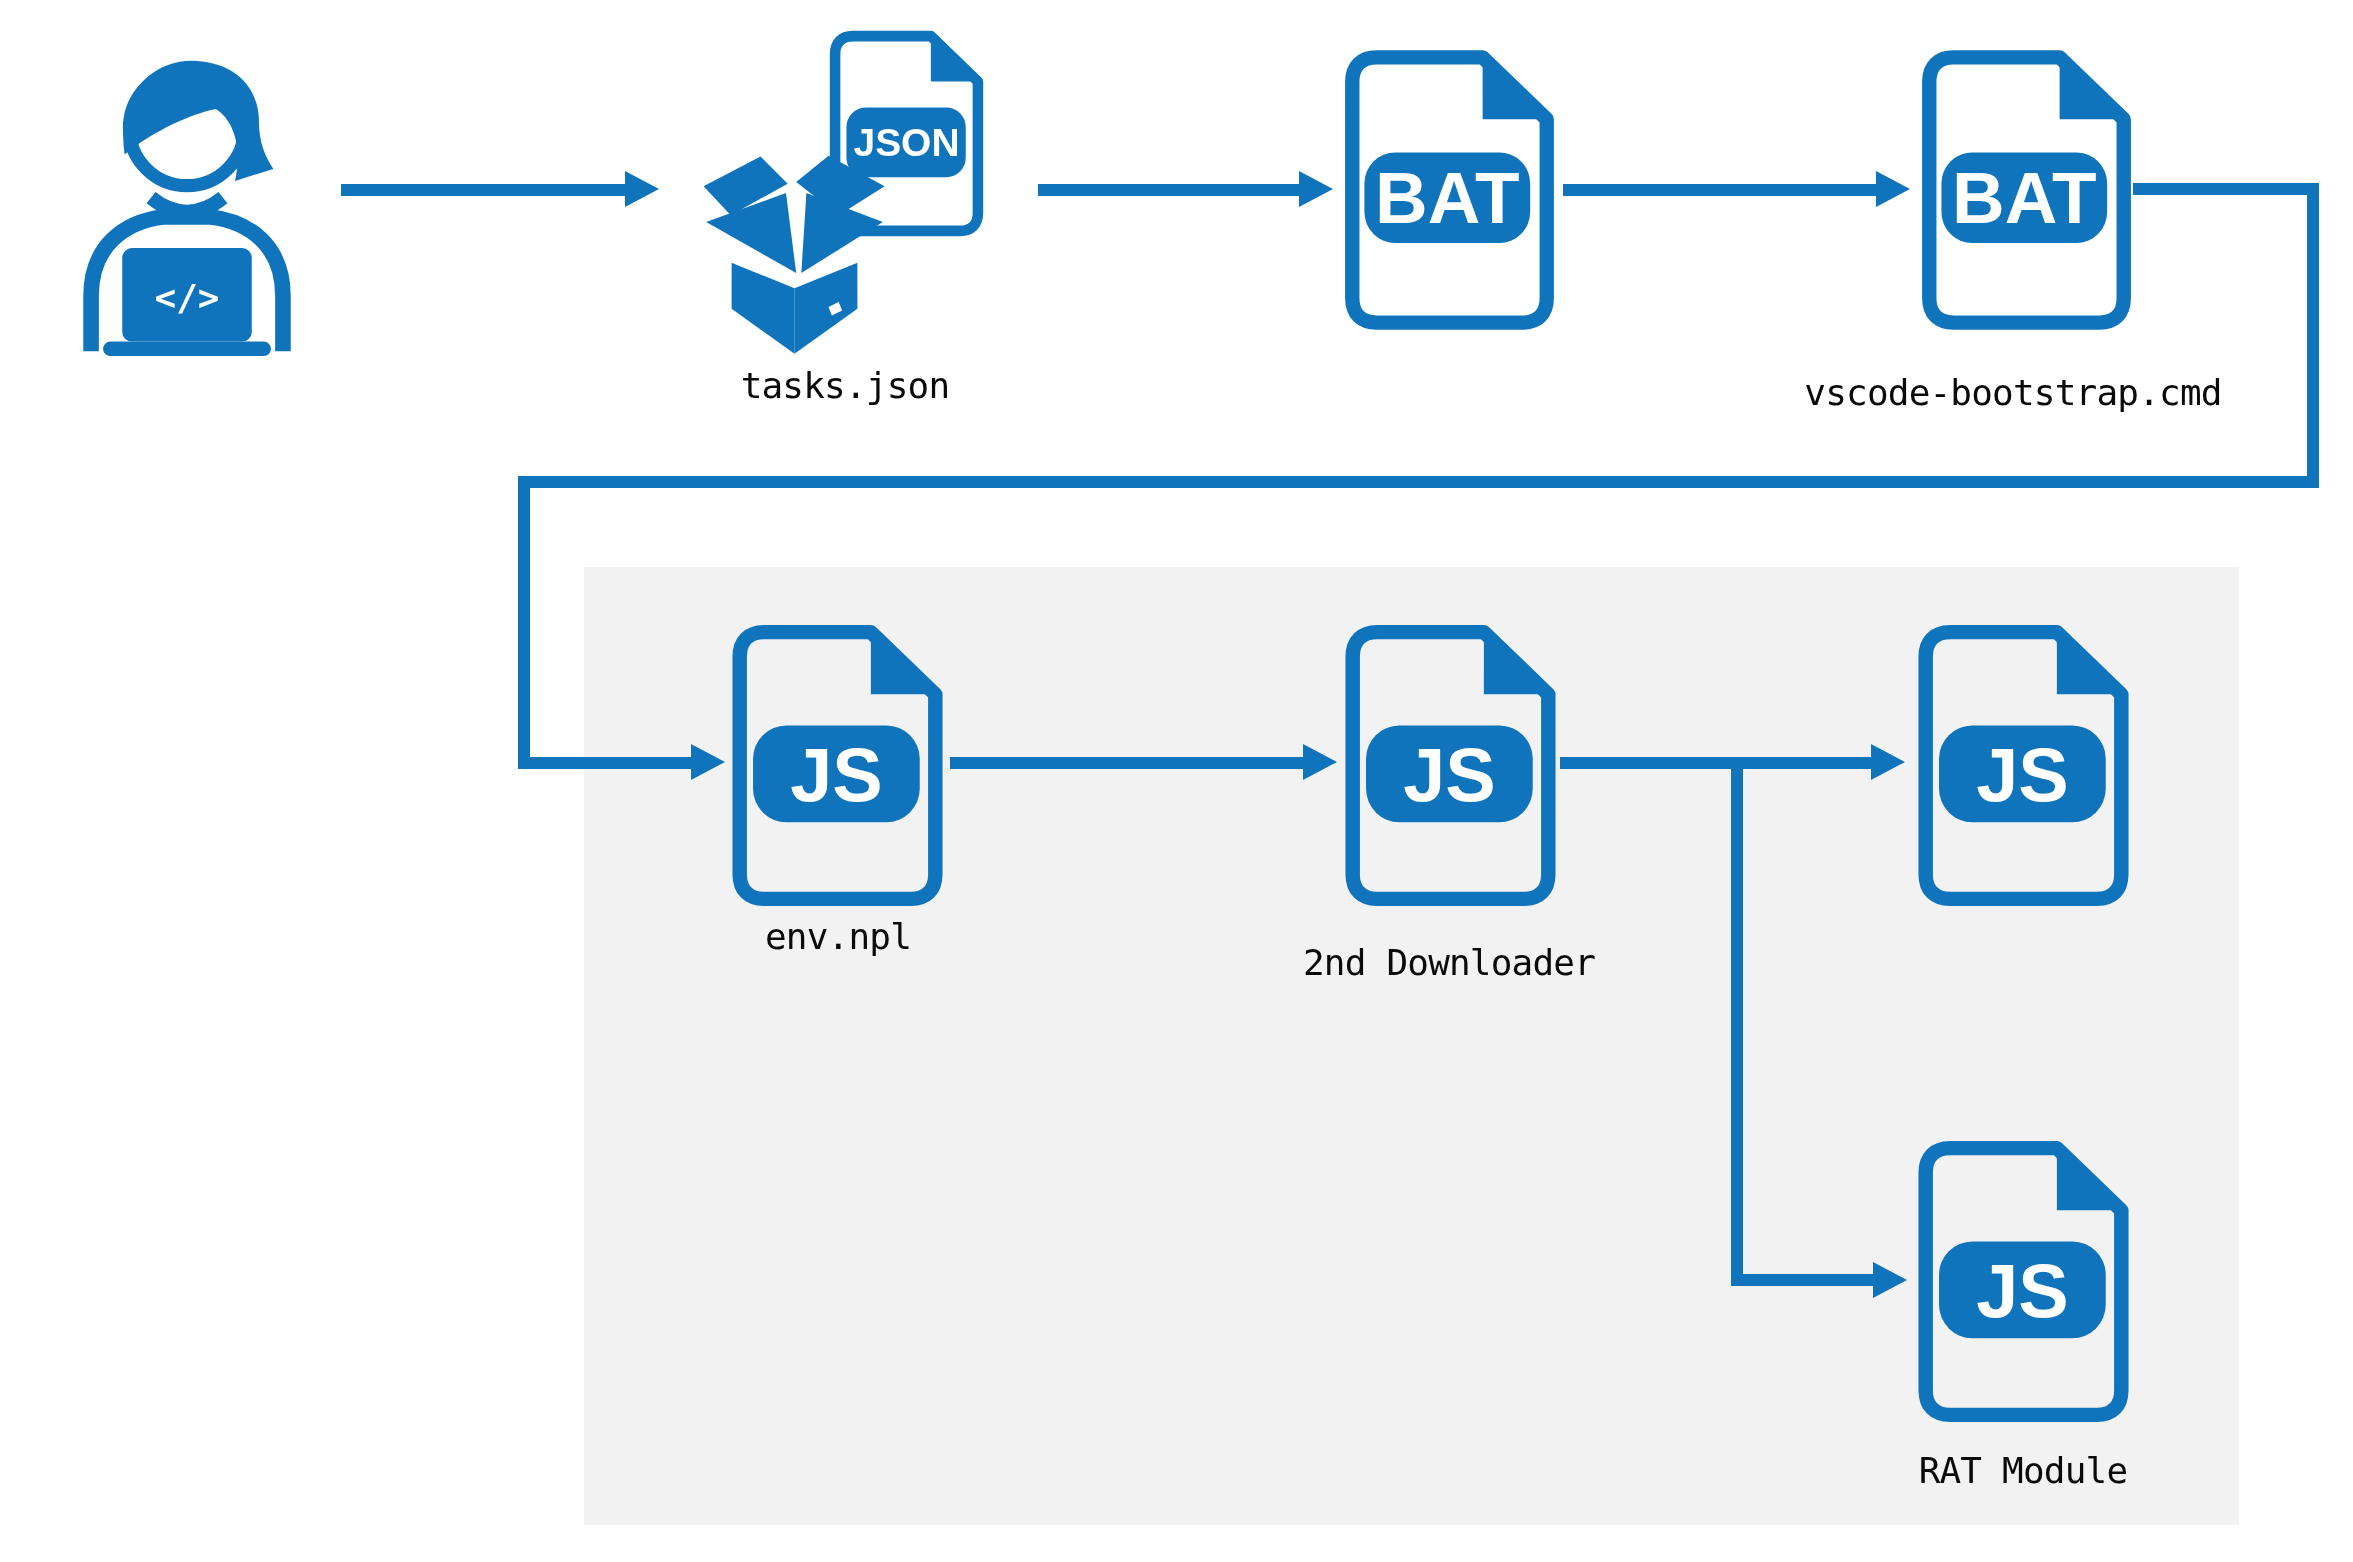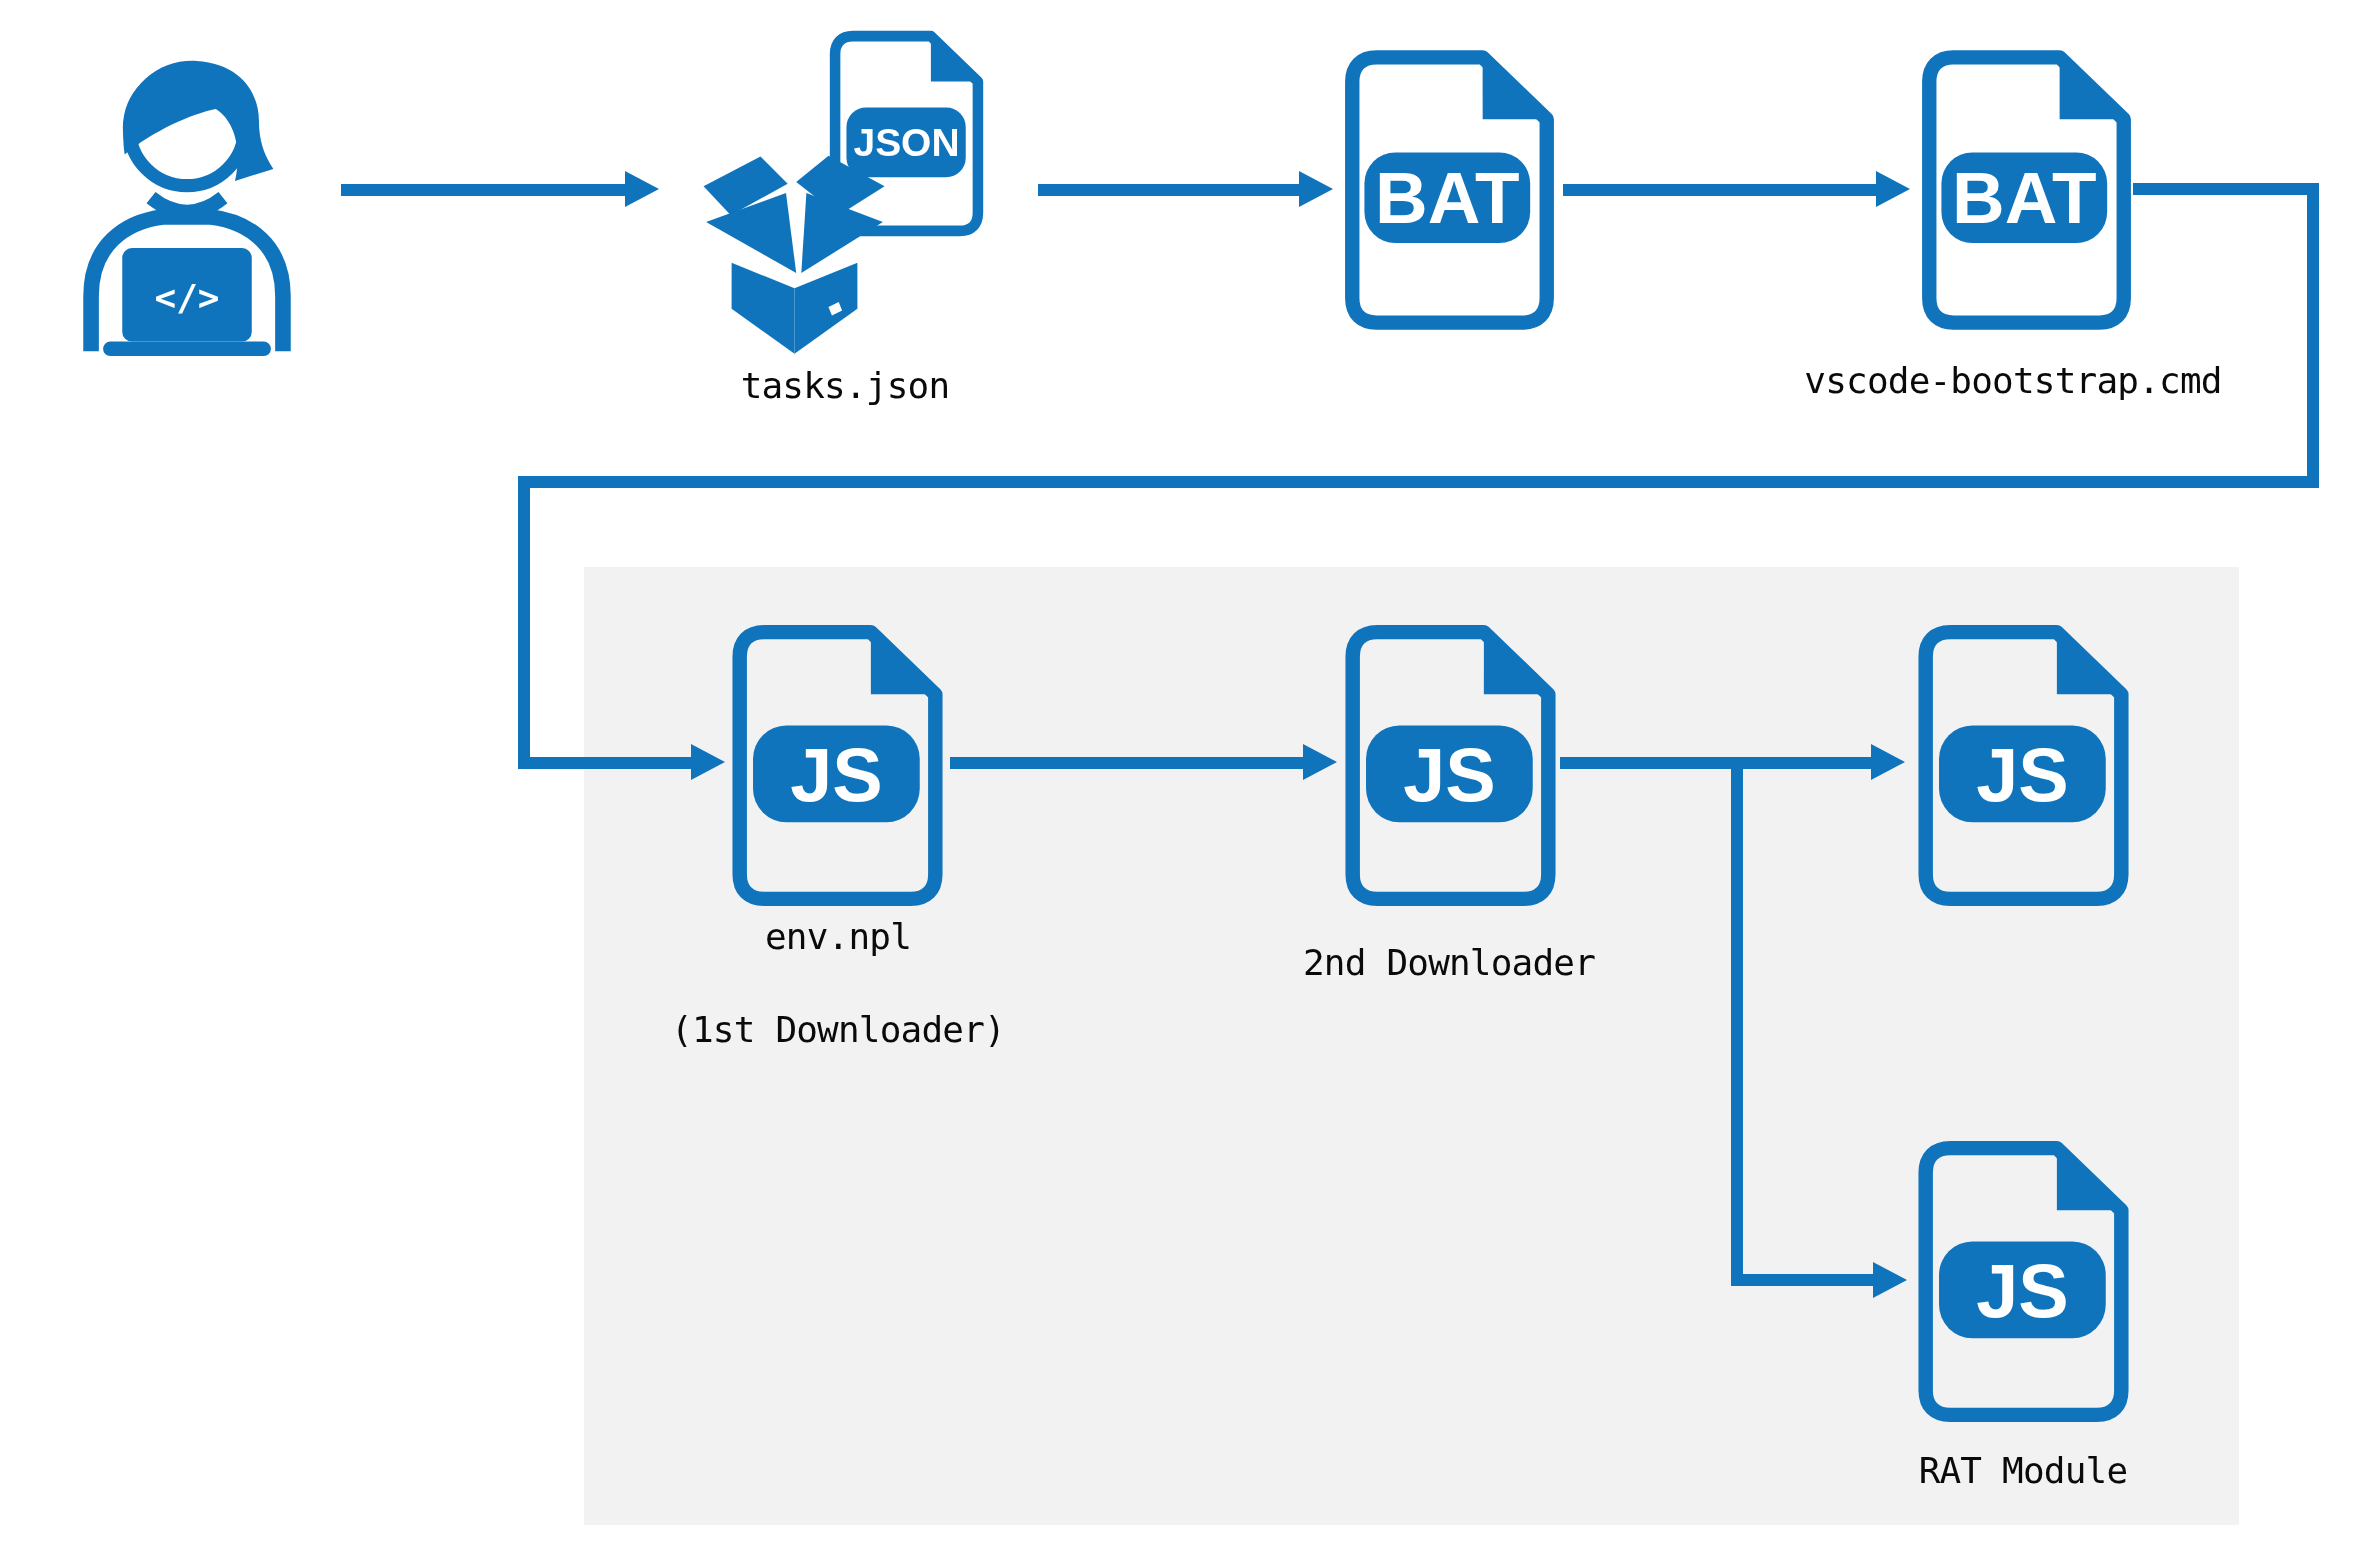--- a/index.html
+++ b/index.html
@@ -136,20 +136,19 @@
   </svg>
 
   <svg class="node on-panel" style="left:1912px;top:1137px;" width="223" height="289" viewBox="0 0 100 130">
     <path class="doc-body" d="M65,5 H17 C10,5 6,9 6,16 V114 C6,121 10,125 17,125 H83 C90,125 94,121 94,114 V33 Z"></path>
     <path class="fold" d="M65,5 L94,33 L65,33 Z"></path>
     <rect class="badge" x="12" y="47" width="75" height="43.5" rx="15"></rect>
     <text class="badge-text" x="49.5" y="81" font-size="34">JS</text>
   </svg>
 
   <div class="lbl" style="left:845px;top:385px;">tasks.json</div>
-  <div class="lbl" style="left:2013px;top:380px;">vscode-bootstrap.cmd</div>
+  <div class="lbl" style="left:2013px;top:392px;">vscode-bootstrap.cmd</div>
   <div class="lbl" style="left:838px;top:936px;">env.npl</div>
-  <div class="lbl" style="left:838px;top:1029px;">(1st Downloader)</div>
   <div class="lbl" style="left:1449px;top:962px;">2nd Downloader</div>
   <div class="lbl" style="left:2023px;top:1470px;">RAT Module</div>
 
 </div>
 
 
 </body></html>

